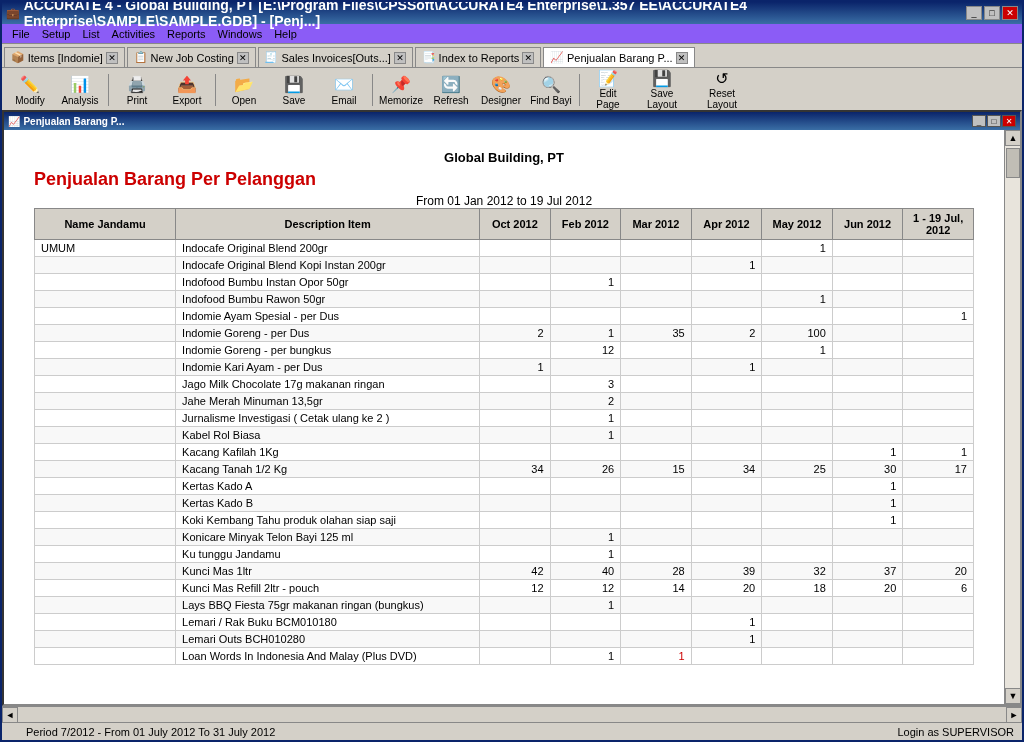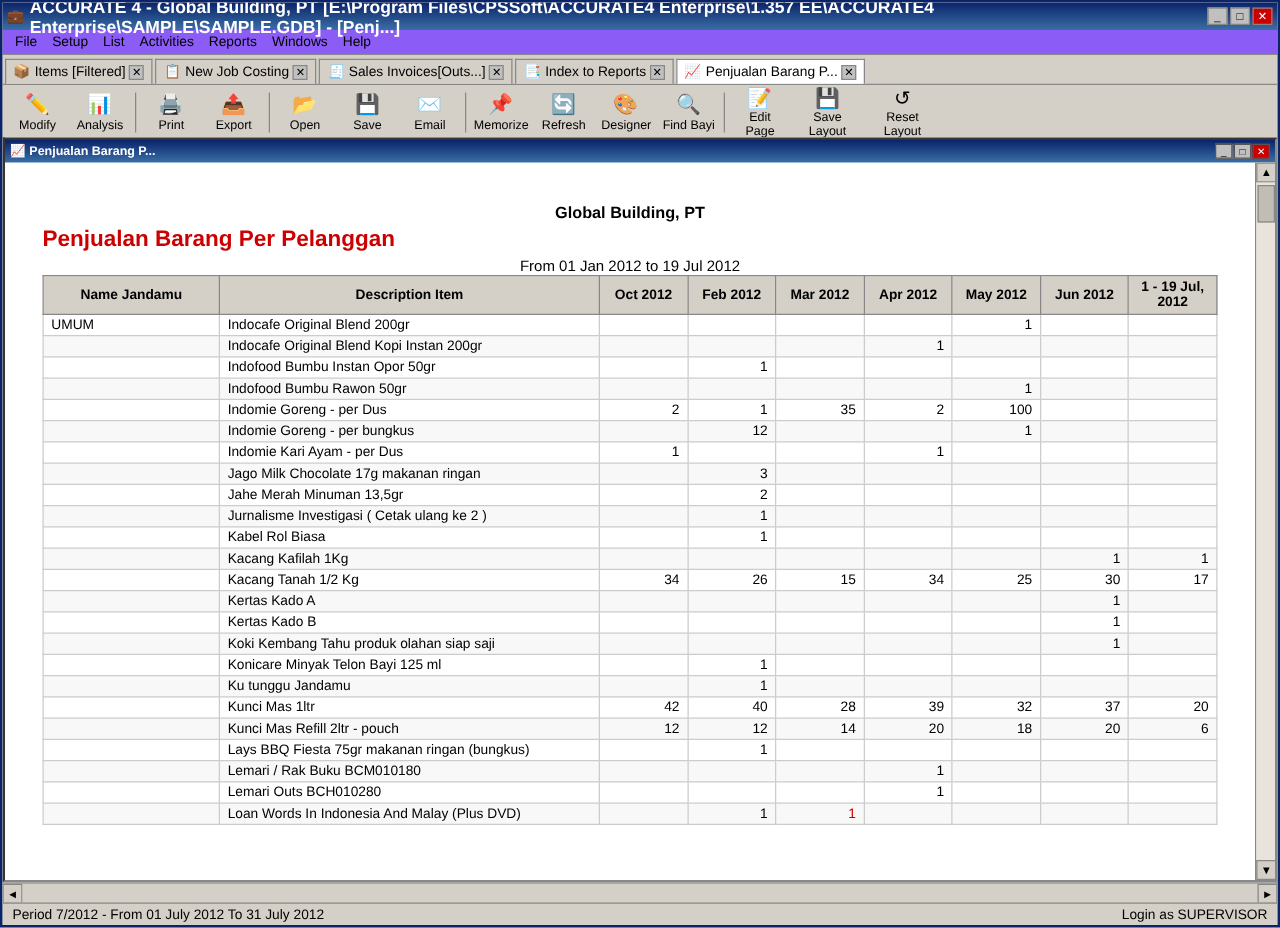--- a/index.html
+++ b/index.html
@@ -98,21 +98,21 @@
       width: 24px; height: 24px;
       display: flex; align-items: center; justify-content: center;
       font-size: 16px;
     }
     .toolbar-separator {
       width: 1px; height: 32px; background: #888; margin: 0 2px;
     }
 
     
     .report-area {
-      padding: 32px 30px;
+      padding: 20px 30px;
       min-width: 960px;
     }
     .report-title-company {
       text-align: center;
       font-size: 13px;
       font-weight: bold;
       color: black;
       margin-bottom: 4px;
     }
     .report-title-main {
@@ -277,21 +277,21 @@
     <span class="menu-item">List</span>
     <span class="menu-item">Activities</span>
     <span class="menu-item">Reports</span>
     <span class="menu-item">Windows</span>
     <span class="menu-item">Help</span>
   </div>
 
   <div class="tab-bar">
     <div class="tab">
       <span>📦</span>
-      <span>Items [Filtered]</span>
+      <span>Items [Indomie]</span>
       <span class="tab-close">✕</span>
     </div>
     <div class="tab">
       <span>📋</span>
       <span>New Job Costing</span>
       <span class="tab-close">✕</span>
     </div>
     <div class="tab">
       <span>🧾</span>
       <span>Sales Invoices[Outs...]</span>
@@ -443,20 +443,31 @@
                 <td class="num"></td>
                 <td class="num"></td>
                 <td class="num"></td>
                 <td class="num"></td>
                 <td class="num">1</td>
                 <td class="num"></td>
                 <td class="num"></td>
               </tr>
               <tr>
                 <td></td>
+                <td>Indomie Ayam Spesial - per Dus</td>
+                <td class="num"></td>
+                <td class="num"></td>
+                <td class="num"></td>
+                <td class="num"></td>
+                <td class="num"></td>
+                <td class="num"></td>
+                <td class="num">1</td>
+              </tr>
+              <tr>
+                <td></td>
                 <td>Indomie Goreng - per Dus</td>
                 <td class="num">2</td>
                 <td class="num">1</td>
                 <td class="num">35</td>
                 <td class="num">2</td>
                 <td class="num">100</td>
                 <td class="num"></td>
                 <td class="num"></td>
               </tr>
               <tr>
@@ -681,17 +692,17 @@
       <div class="vscroll-btn">▼</div>
     </div>
   </div>
 
   <div class="hscroll-bar" style="position:absolute;bottom:18px;left:0;right:0;">
     <div class="hscroll-btn">◄</div>
     <div class="hscroll-track"></div>
     <div class="hscroll-btn">►</div>
   </div>
 
-  <div class="status-bar" style="position:absolute;bottom:0;left:0;right:0;">
+  <div class="status-bar" style="position:absolute;bottom:0;left:16px;right:0;">
     <span>Period 7/2012 - From 01 July 2012 To 31 July 2012</span>
     <span>Login as SUPERVISOR</span>
   </div>
 </div>
 
 </body></html>

